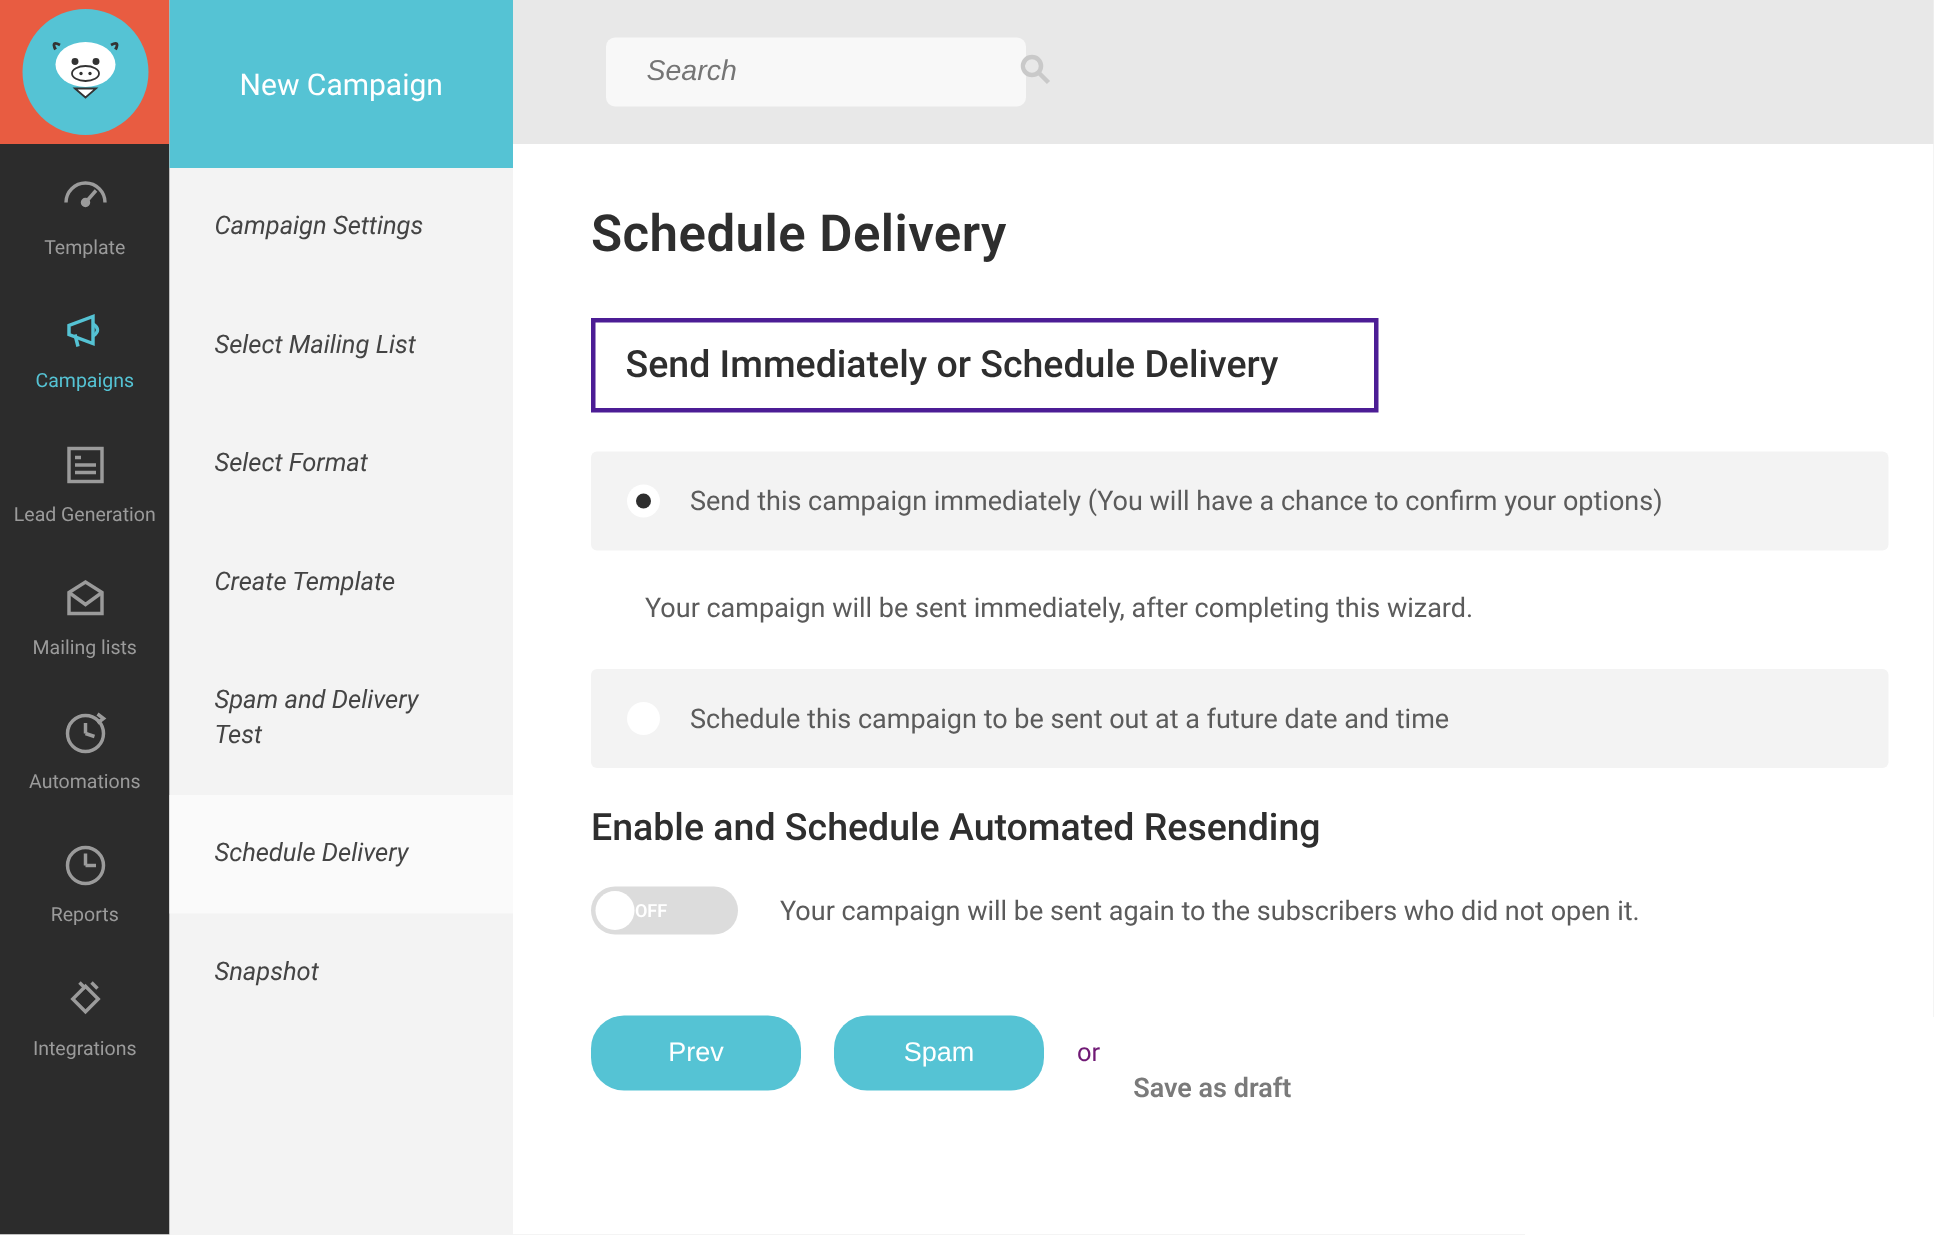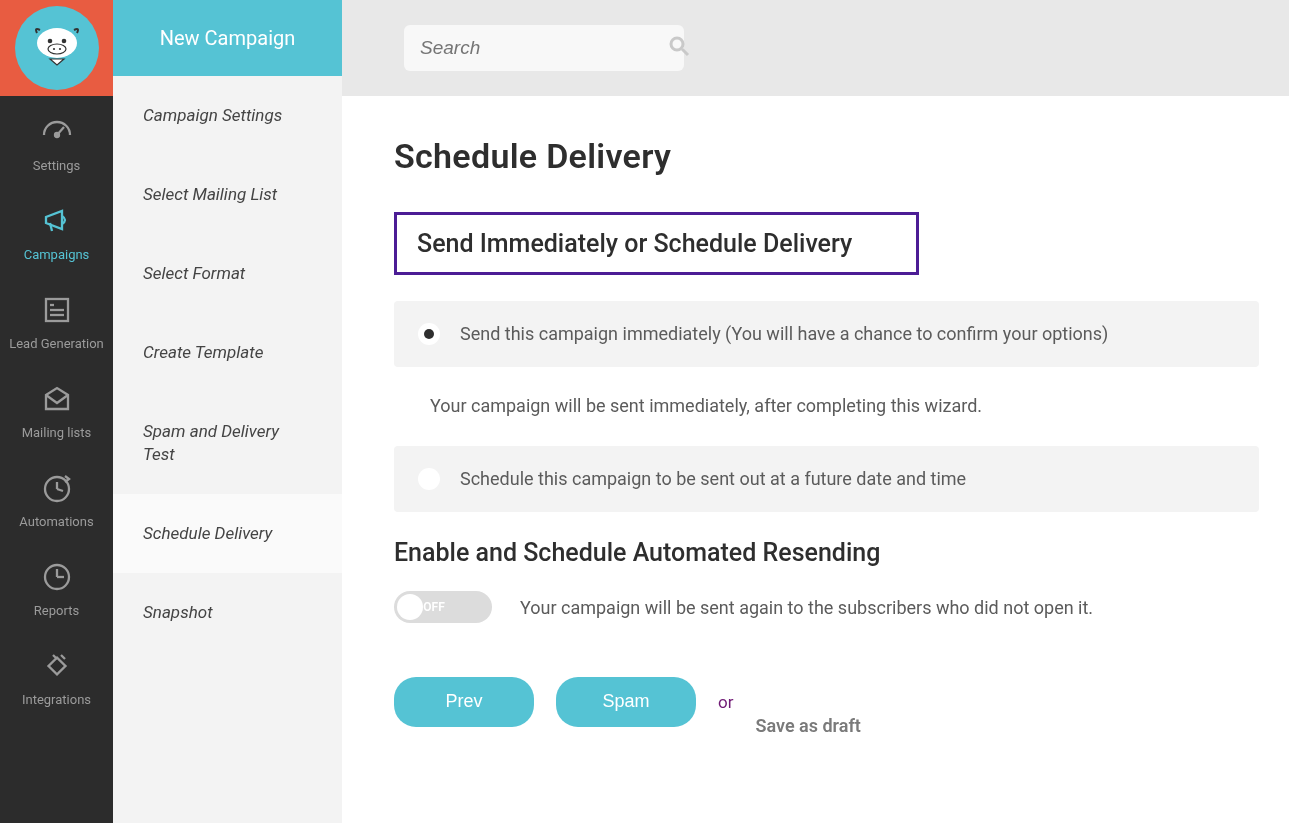--- a/index.html
+++ b/index.html
@@ -47,21 +47,21 @@
 .rail-item .label { font-size: 13px; }
 
 
 .sidebar {
   width: 229px;
   background: #f3f3f3;
   display: flex;
   flex-direction: column;
 }
 .sidebar-header {
-  height: 76px;
+  height: 112px;
   background: #55c3d4;
   color: #fff;
   font-size: 20px;
   display:flex; align-items:center; justify-content:center;
 }
 .sidebar-item {
   padding: 28px 30px;
   color: #444;
   font-size: 17px;
   line-height: 1.35;
@@ -80,21 +80,21 @@
   height: 96px;
   background: #e8e8e8;
   display:flex; align-items:center;
   padding-left: 62px;
 }
 .search {
   width: 280px; height: 46px;
   background: #f8f8f8;
   border-radius: 6px;
   display:flex; align-items:center;
-  padding: 0 16px;
+  padding: 0 27px;
   color: #888;
 }
 .search input {
   flex:1; border:none; background:transparent; outline:none;
   font-size: 19px; font-style: italic; color:#888;
 }
 .search-icon { color:#c9c9c9; }
 
 
 .content {
@@ -120,21 +120,21 @@
   font-weight: 500;
   color: #2e2e2e;
 }
 h2.section-title.standalone { margin: 26px 0 24px; }
 
 .option-card {
   background: #f3f3f3;
   border-radius: 4px;
   padding: 22px 24px;
   margin-bottom: 22px;
-  display:flex; 
+  display:flex; align-items:center;
   gap: 20px;
 }
 .radio {
   width: 22px; height: 22px; border-radius:50%;
   background:#fff;
   display:flex;align-items:center;justify-content:center;
   flex-shrink:0;
 }
 .radio.selected::after {
   content:""; width:10px; height:10px; border-radius:50%; background:#2e2e2e;
@@ -187,21 +187,21 @@
   </div>
 
   <div class="rail-item">
     <span class="icon">
       <svg width="34" height="34" viewBox="0 0 34 34" fill="none" stroke="currentColor" stroke-width="2.3">
         <path d="M4 20 A13 13 0 0 1 30 20"></path>
         <line x1="17" y1="20" x2="24" y2="12"></line>
         <circle cx="17" cy="20" r="2" fill="currentColor"></circle>
       </svg>
     </span>
-    <span class="label">Settings</span>
+    <span class="label">Template</span>
   </div>
 
   <div class="rail-item active">
     <span class="icon">
       <svg width="34" height="34" viewBox="0 0 34 34" fill="none" stroke="currentColor" stroke-width="2.3">
         <path d="M6 19 L6 13 L22 7 L22 25 Z"></path>
         <path d="M22 12 Q28 16 22 20"></path>
         <line x1="10" y1="19" x2="12" y2="27"></line>
       </svg>
     </span>

